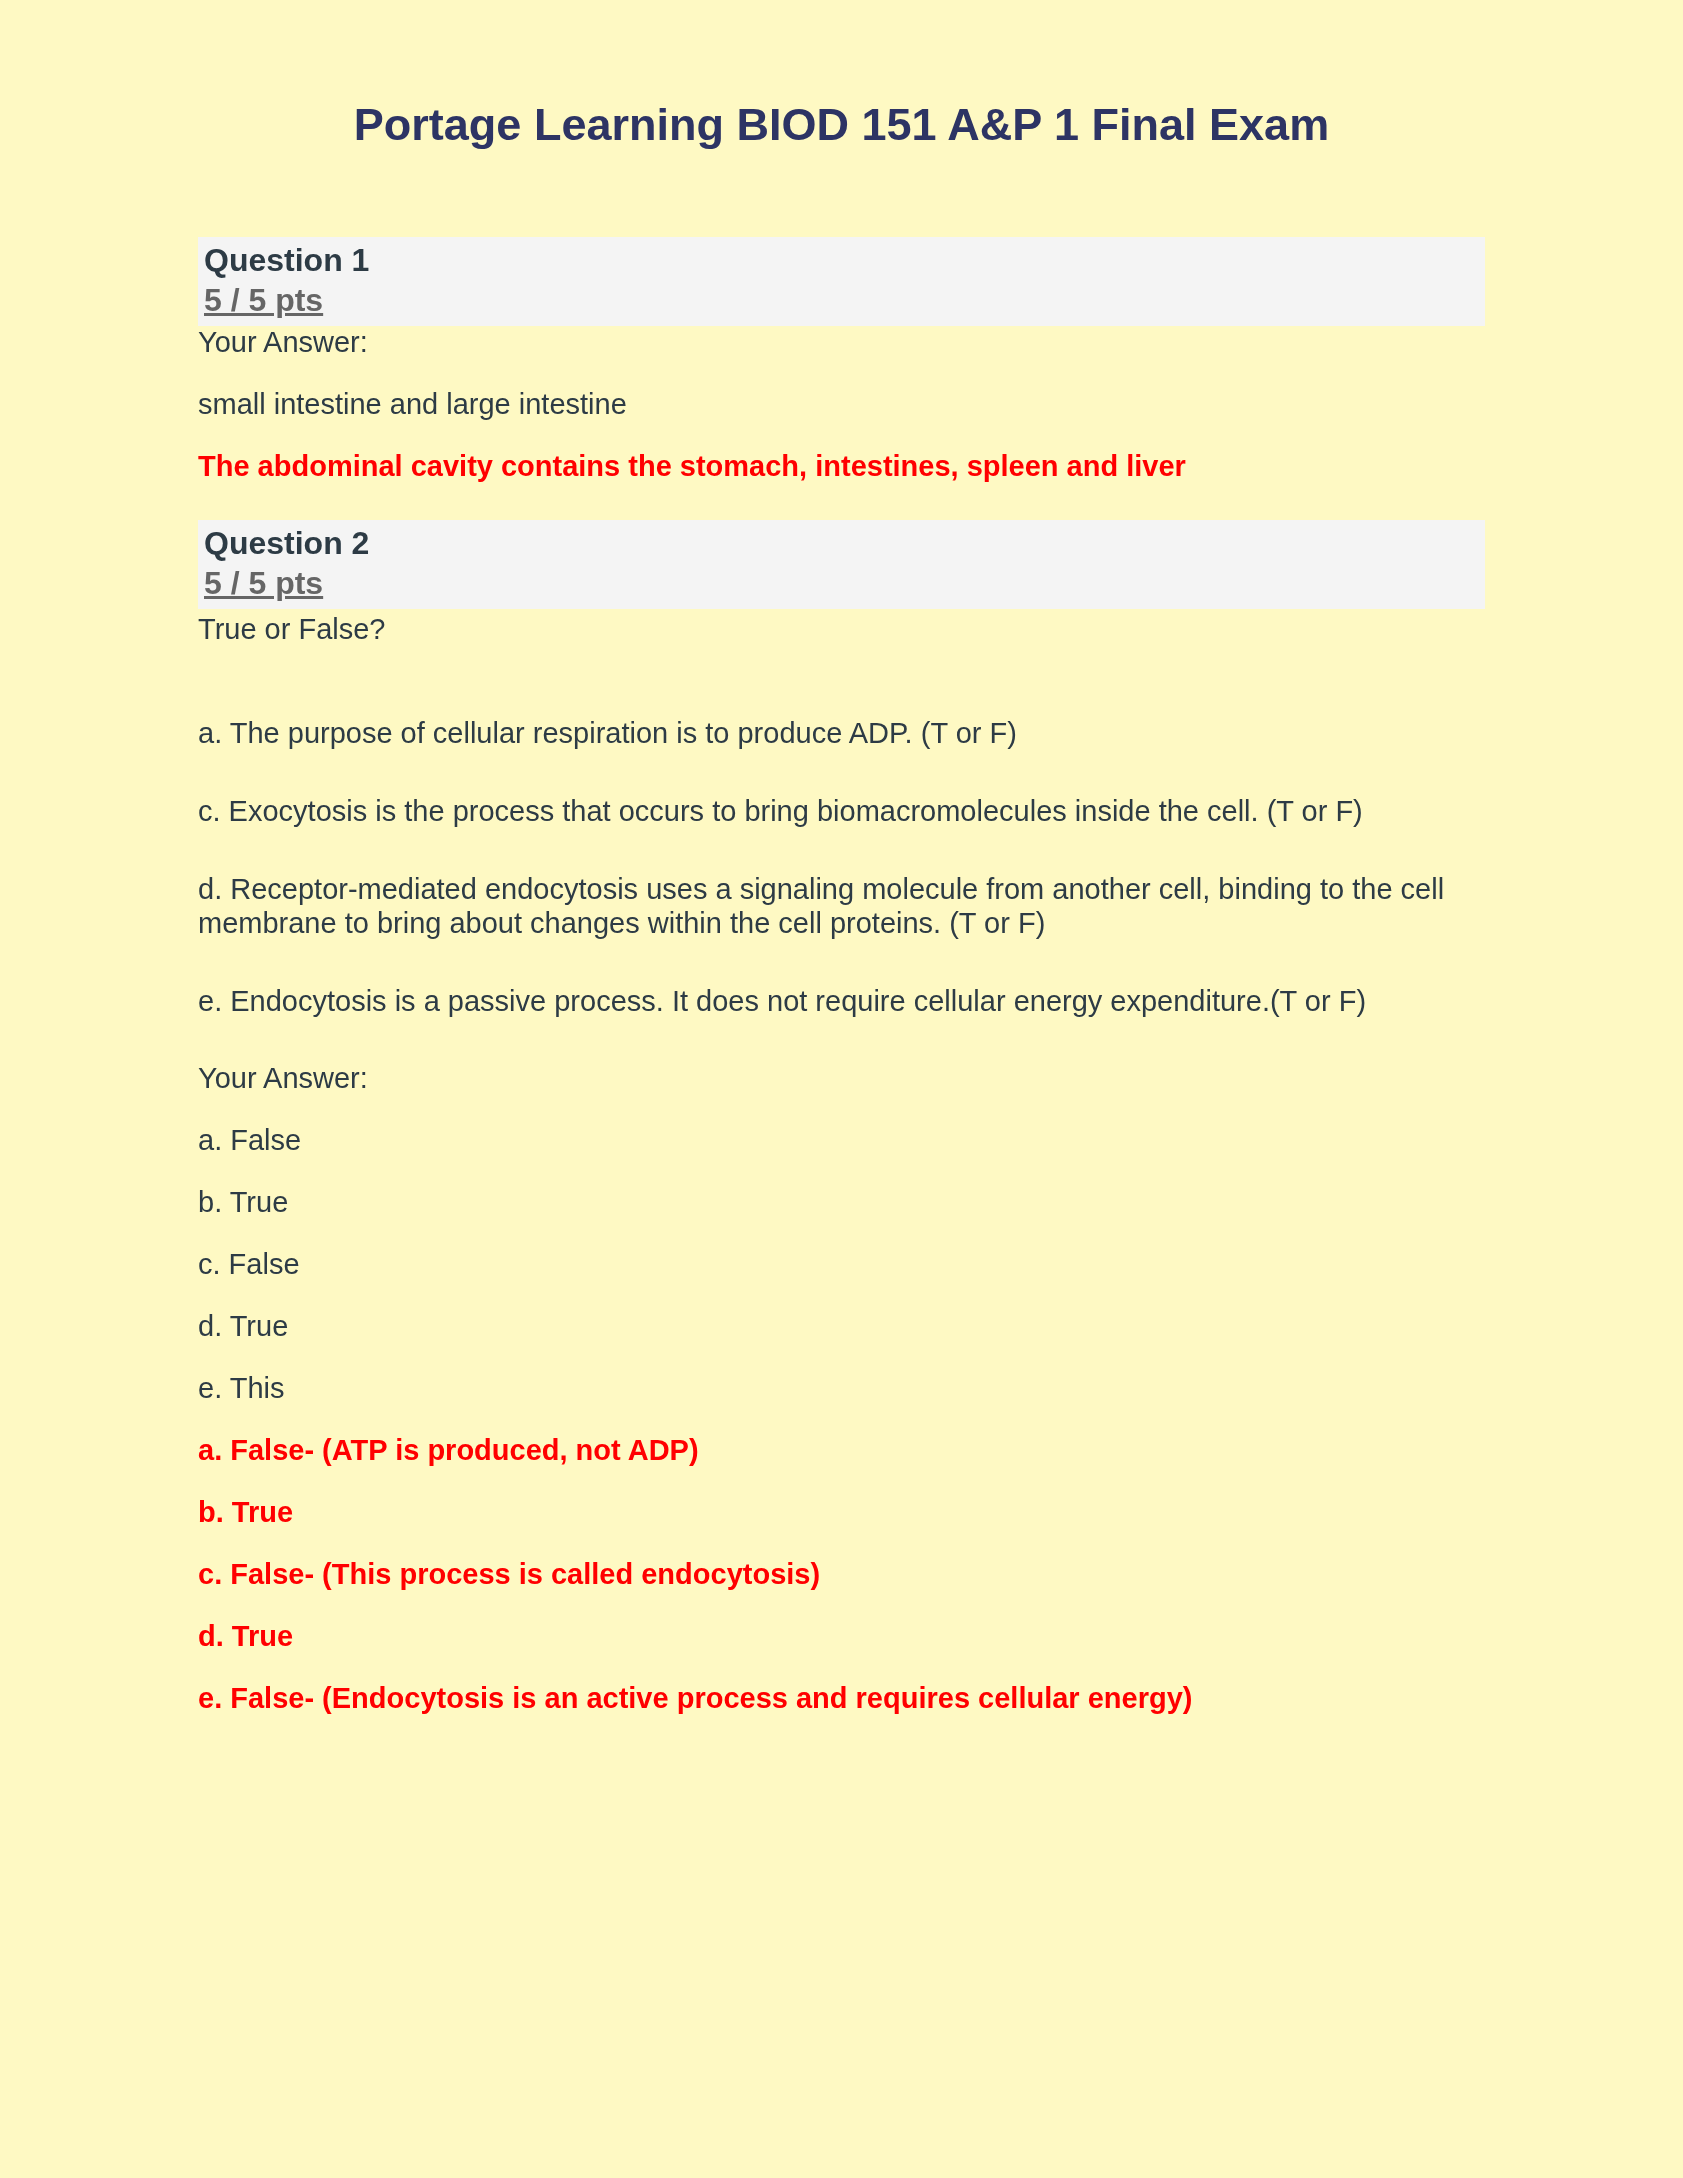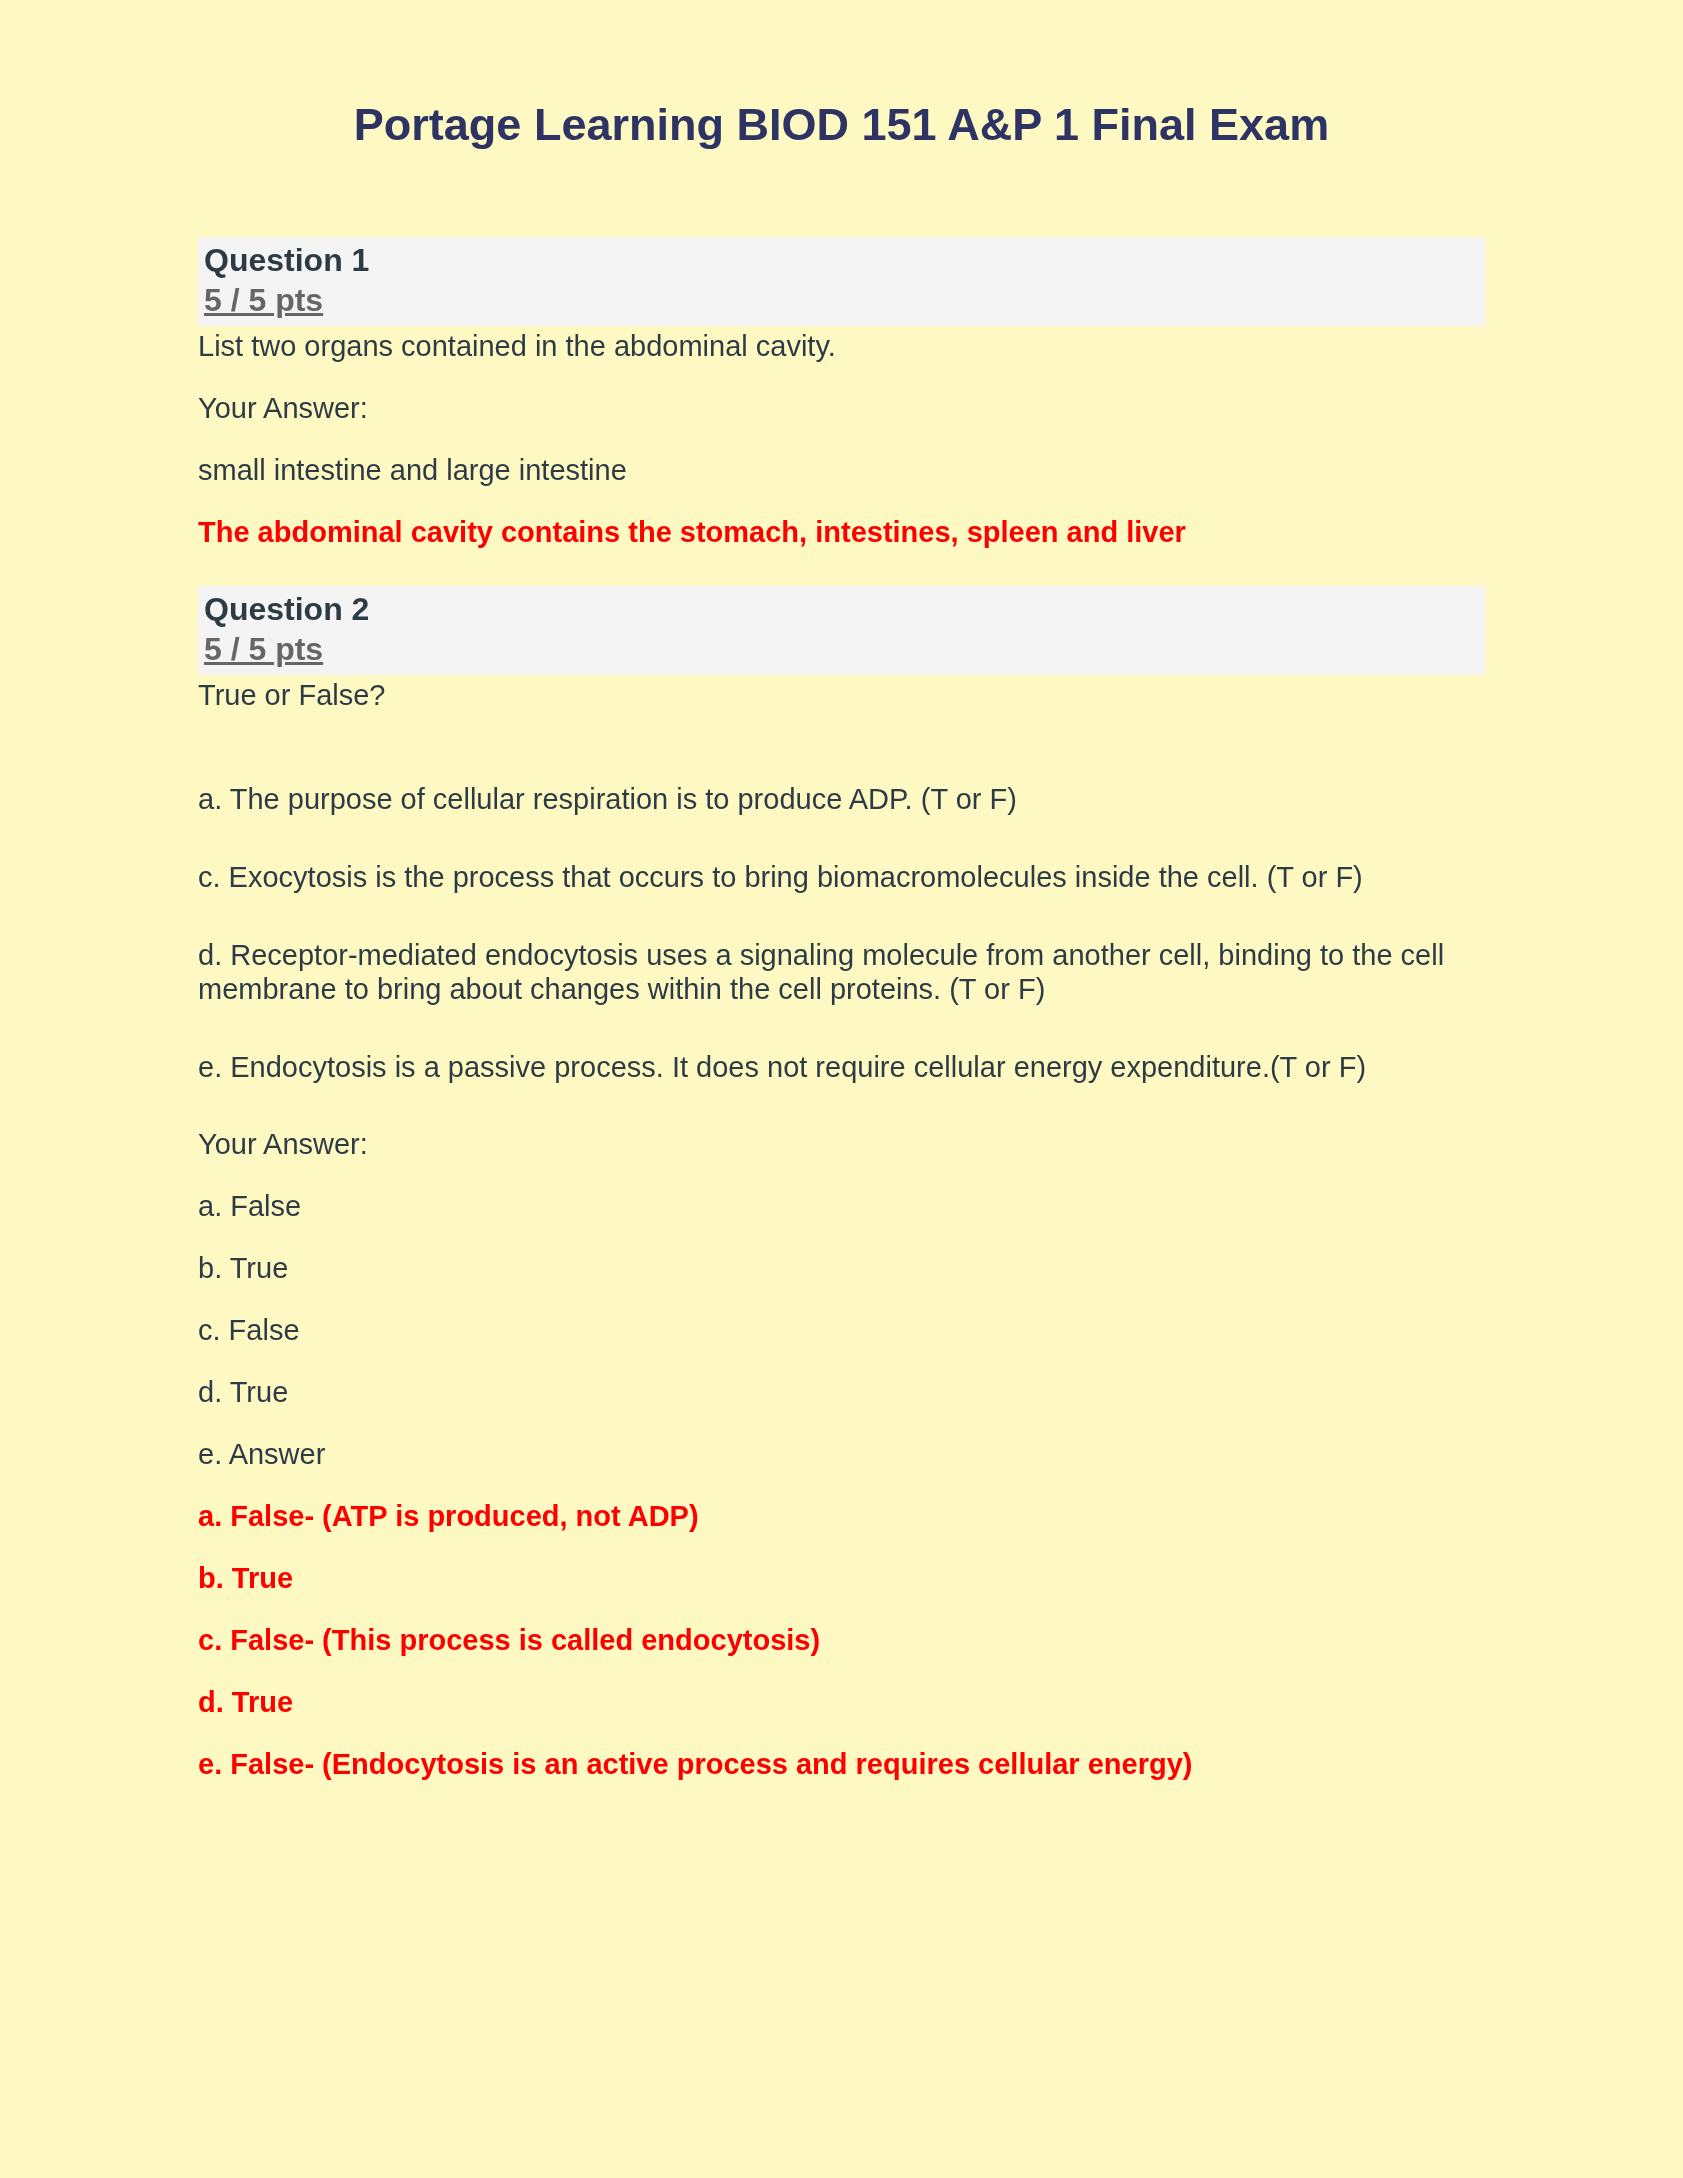--- a/index.html
+++ b/index.html
@@ -73,21 +73,20 @@
 
   <h1 class="doc-title">Portage Learning BIOD 151 A&amp;P 1 Final Exam</h1>
 
   <div class="content">
 
     <section class="question" id="q1">
       <header class="q-header">
         <div class="q-name">Question 1</div>
         <div class="q-pts">5 / 5 pts</div>
       </header>
-      <p class="para first">List two organs contained in the abdominal cavity.</p>
       <p class="para">Your Answer:</p>
       <p class="para">small intestine and large intestine</p>
       <p class="para correction">The abdominal cavity contains the stomach, intestines, spleen and liver</p>
     </section>
 
     <section class="question" id="q2">
       <header class="q-header">
         <div class="q-name">Question 2</div>
         <div class="q-pts">5 / 5 pts</div>
       </header>
@@ -97,21 +96,21 @@
       <p class="para tf-item">c. Exocytosis is the process that occurs to bring biomacromolecules inside the cell. (T or F)</p>
       <p class="para tf-item">d. Receptor-mediated endocytosis uses a signaling molecule from another cell, binding to the cell membrane to bring about changes within the cell proteins. (T or F)</p>
       <p class="para tf-item">e. Endocytosis is a passive process. It does not require cellular energy expenditure.(T or F)</p>
 
       <p class="para">Your Answer:</p>
 
       <p class="para">a. False</p>
       <p class="para">b. True</p>
       <p class="para">c. False</p>
       <p class="para">d. True</p>
-      <p class="para">e. Answer</p>
+      <p class="para">e. This</p>
 
       <p class="para correction">a. False- (ATP is produced, not ADP)</p>
       <p class="para correction">b. True</p>
       <p class="para correction">c. False- (This process is called endocytosis)</p>
       <p class="para correction">d. True</p>
       <p class="para correction">e. False- (Endocytosis is an active process and requires cellular energy)</p>
     </section>
 
   </div>
 </div>

